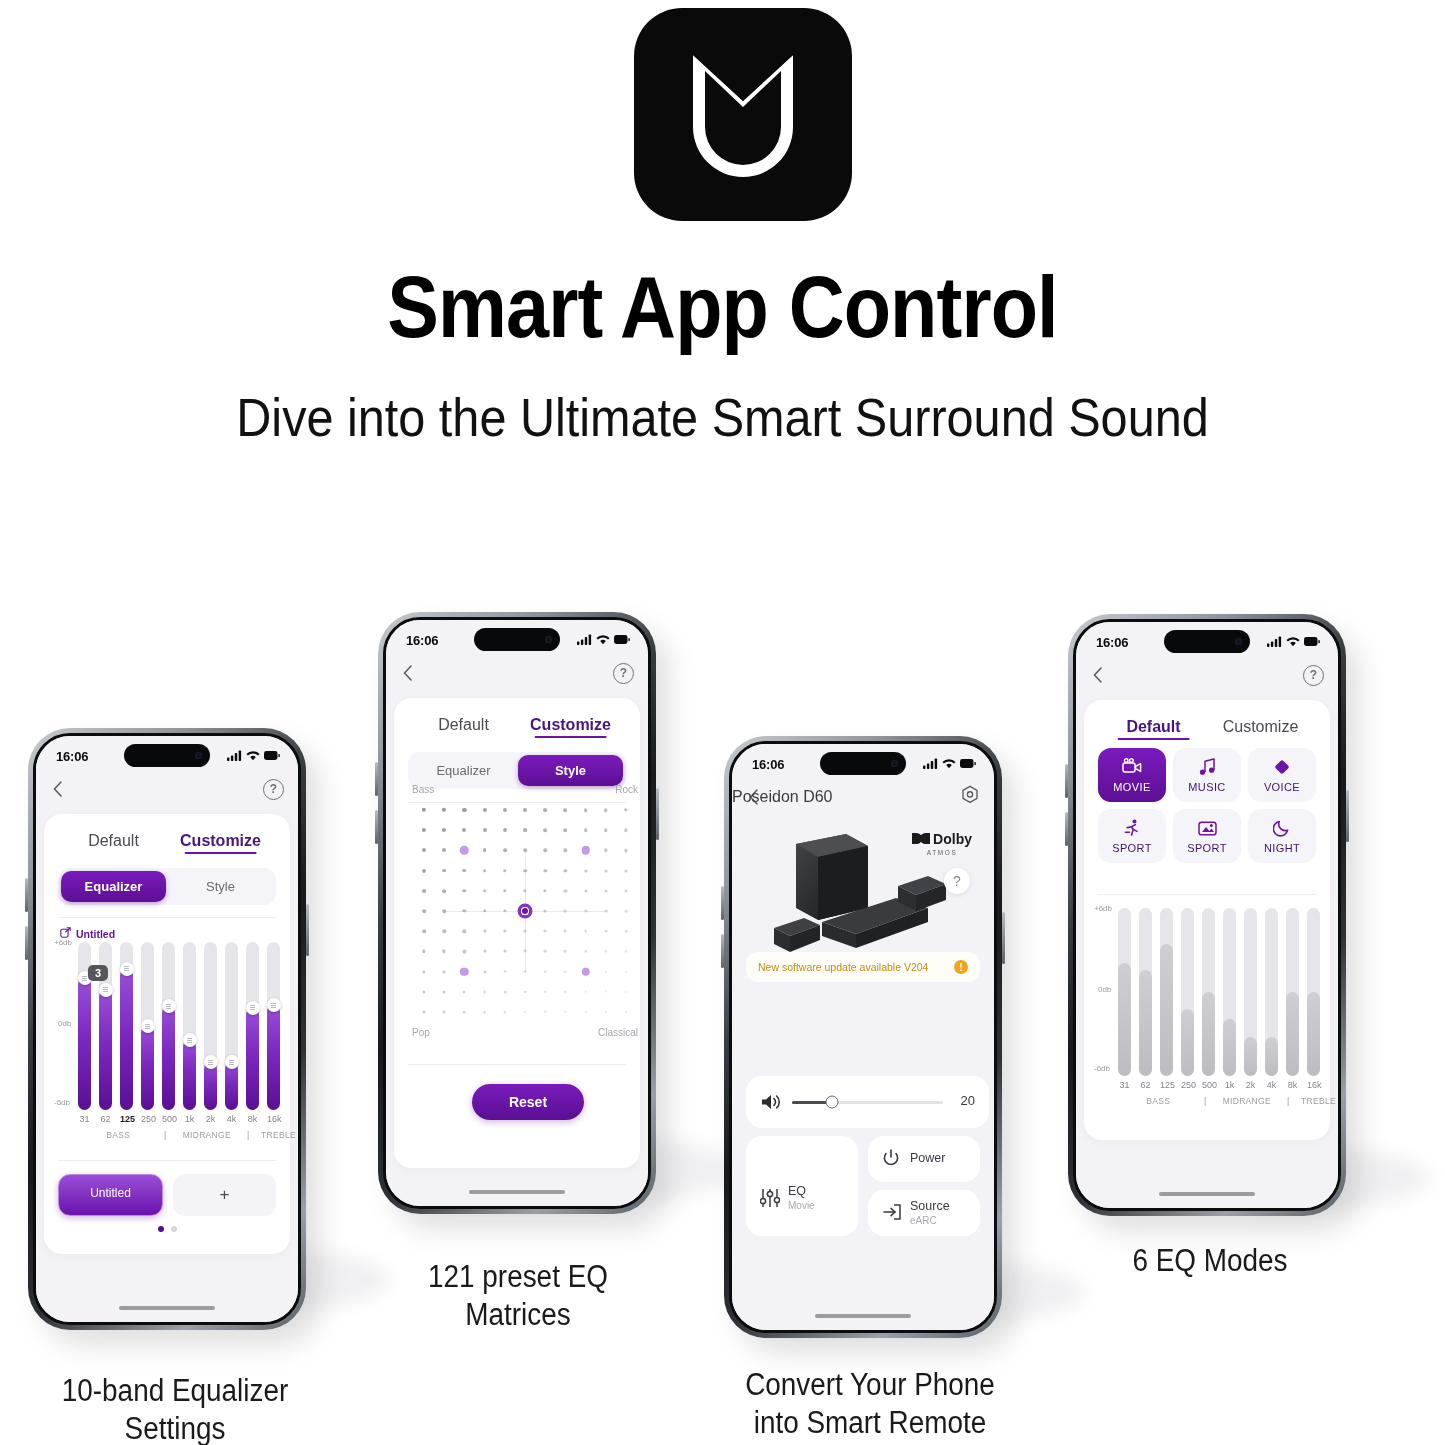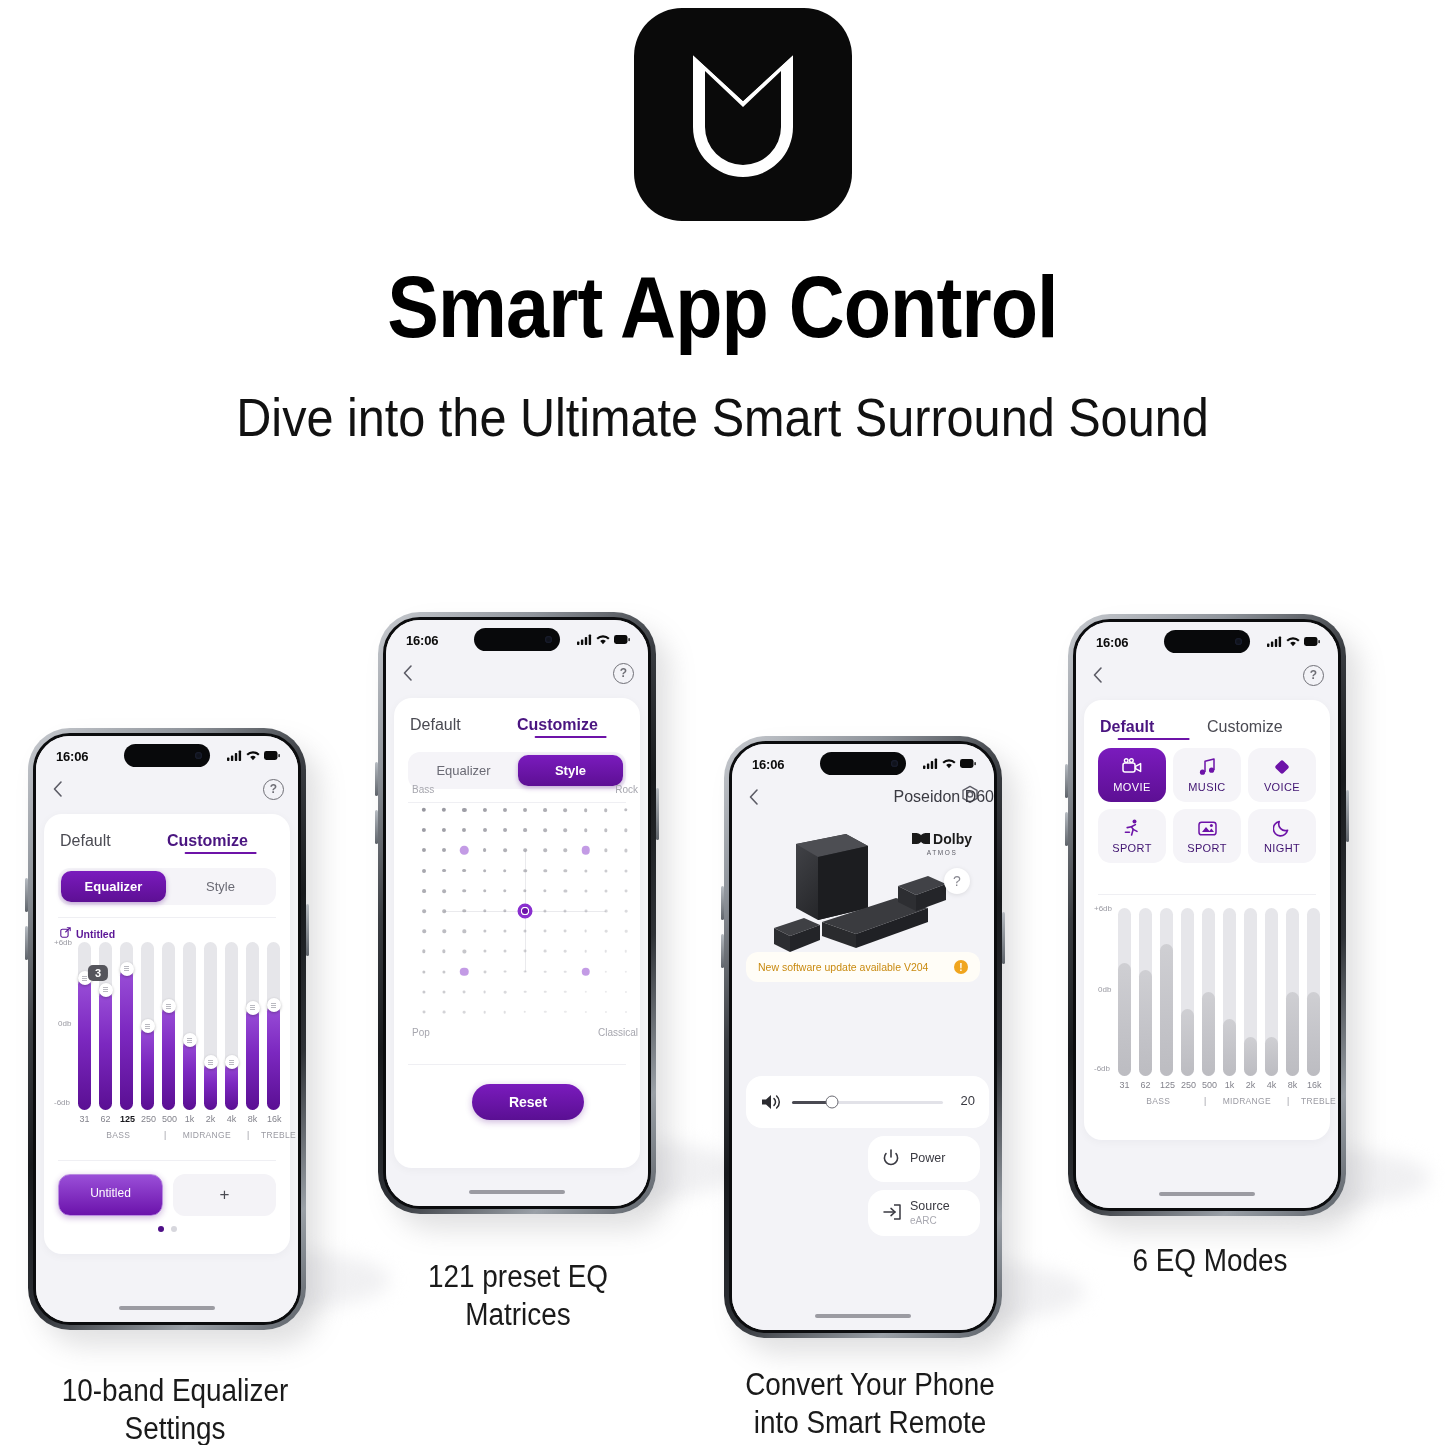--- a/index.html
+++ b/index.html
@@ -83,21 +83,21 @@
     font-size:12px;color:#6f6f76;font-weight:600;
   }
 
   .card {
     position:absolute; background:#fff; border-radius:18px;
     box-shadow: 0 2px 10px rgba(20,20,40,.04);
   }
 
   .tabs { display:flex; }
   .tab {
-    flex:1; text-align:left; font-size:16px; color:#4a4a52; padding:6px 0 4px;
+    flex:1; text-align:center; font-size:16px; color:#4a4a52; padding:6px 0 4px;
     position:relative;
   }
   .tab.active { color:#4a1580; font-weight:600; }
   .tab.active::after {
     content:""; position:absolute; left:50%; transform:translateX(-50%);
     bottom:0; width:68%; height:2.5px; border-radius:2px; background:#6d13a8;
   }
 
   .segmented {
     display:flex; background:#f5f4f8; border-radius:12px; padding:3px; gap:2px;
@@ -172,21 +172,21 @@
     box-shadow:0 0 0 1.5px #fff inset;
   }
   .reset-btn {
     position:absolute; background:linear-gradient(180deg,#7a1bbd,#5a0f93);
     color:#fff; font-size:14px; font-weight:600;
     border-radius:20px; display:flex;align-items:center;justify-content:center;
     box-shadow:0 2px 7px rgba(90,15,140,.3);
   }
 
   
-  .dev-title { position:absolute; left:0;right:0; text-align:right; font-size:16px; color:#3a3a42; }
+  .dev-title { position:absolute; left:0;right:0; text-align:left; font-size:16px; color:#3a3a42; }
   .update-banner {
     position:absolute; background:#fffdf7; border-radius:12px;
     display:flex;align-items:center;justify-content:space-between;padding:0 12px;
     font-size:10.5px; color:#c98a10;
   }
   .warn-dot { width:14px;height:14px;border-radius:50%;background:#f0a51e;color:#fff;font-size:10px;font-weight:700;display:flex;align-items:center;justify-content:center; }
   .panel { position:absolute; background:#fff; border-radius:16px; }
   .src-title { font-size:13px; color:#4a4a52; text-align:center; }
   .transport { display:flex; align-items:center; justify-content:space-around; }
   .vol-track { position:absolute; height:2.5px; border-radius:2px; background:#e2e2e8; }
@@ -759,20 +759,34 @@
                 <path d="M14 5.6a4.6 4.6 0 0 1 0 6.8" stroke="#2b2b30" stroke-width="1.5" fill="none" stroke-linecap="round"></path>
                 <path d="M16.6 3a8 8 0 0 1 0 12" stroke="#2b2b30" stroke-width="1.5" fill="none" stroke-linecap="round"></path>
               </svg>
           </span>
           <div class="vol-track" style="left:46px;right:46px;top:25px;"></div>
           <div class="vol-fill" style="left:46px;width:38px;top:25px;"></div>
           <div class="vol-knob" style="left:86px;top:26px;"></div>
           <div class="vol-num" style="right:14px;top:17px;">20</div>
         </div>
 
+        <div class="panel" style="left:14px;top:392px;width:112px;height:100px;">
+          <span style="position:absolute;left:14px;top:52px;">
+            <svg width="20" height="20" viewBox="0 0 20 20">
+              <line x1="3" y1="1" x2="3" y2="19" stroke="#3a3a42" stroke-width="1.5"></line>
+              <line x1="10" y1="1" x2="10" y2="19" stroke="#3a3a42" stroke-width="1.5"></line>
+              <line x1="17" y1="1" x2="17" y2="19" stroke="#3a3a42" stroke-width="1.5"></line>
+              <circle cx="3" cy="13" r="2.6" fill="#fff" stroke="#3a3a42" stroke-width="1.5"></circle>
+              <circle cx="10" cy="6" r="2.6" fill="#fff" stroke="#3a3a42" stroke-width="1.5"></circle>
+              <circle cx="17" cy="12" r="2.6" fill="#fff" stroke="#3a3a42" stroke-width="1.5"></circle>
+            </svg>
+          </span>
+          <div class="tile-main" style="position:absolute;left:42px;top:48px;">EQ</div>
+          <div class="tile-sub" style="position:absolute;left:42px;top:64px;">Movie</div>
+        </div>
 
         <div class="panel" style="left:136px;top:392px;width:112px;height:46px;">
           <span style="position:absolute;left:14px;top:13px;">
             <svg width="18" height="19" viewBox="0 0 18 19">
                 <path d="M4 4.6a6.6 6.6 0 1 0 10 0" stroke="#3a3a42" stroke-width="1.6" fill="none" stroke-linecap="round"></path>
                 <line x1="9" y1="1" x2="9" y2="8" stroke="#3a3a42" stroke-width="1.6" stroke-linecap="round"></line>
               </svg>
           </span>
           <div class="tile-main" style="position:absolute;left:42px;top:15px;">Power</div>
         </div>

